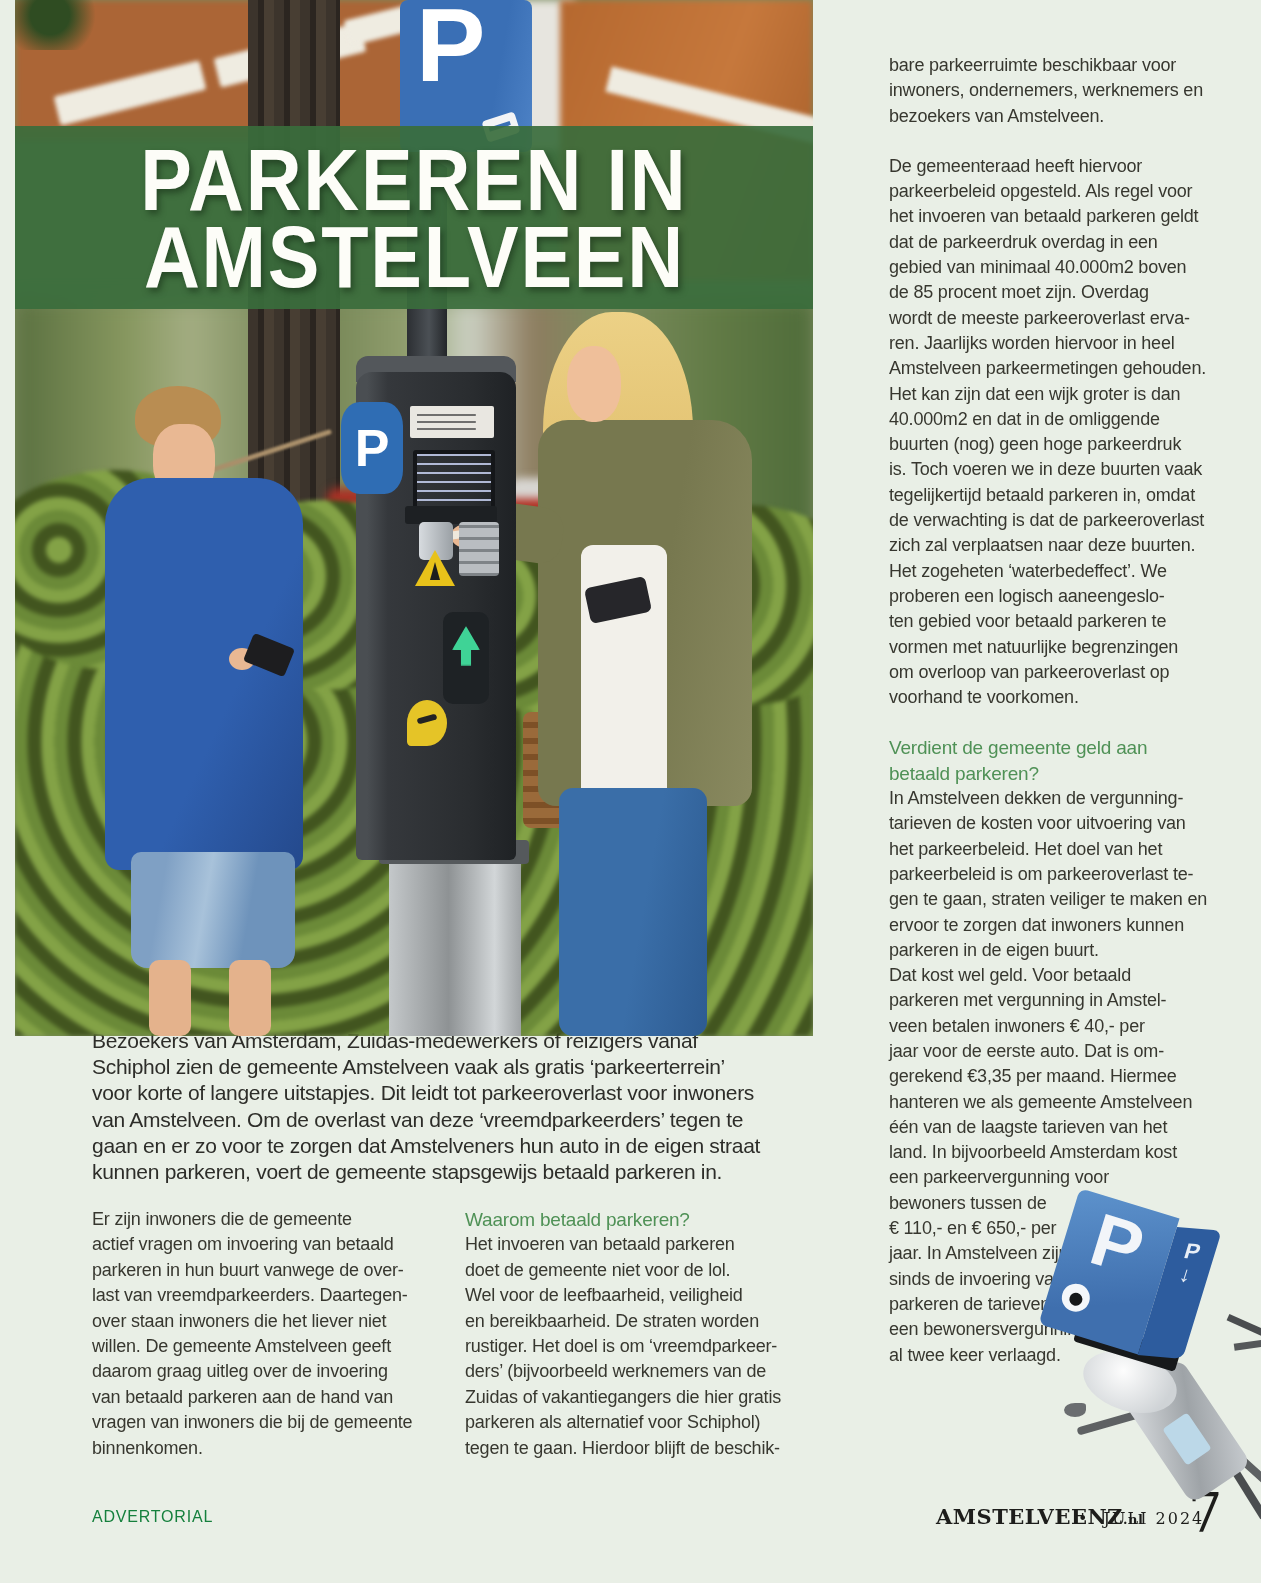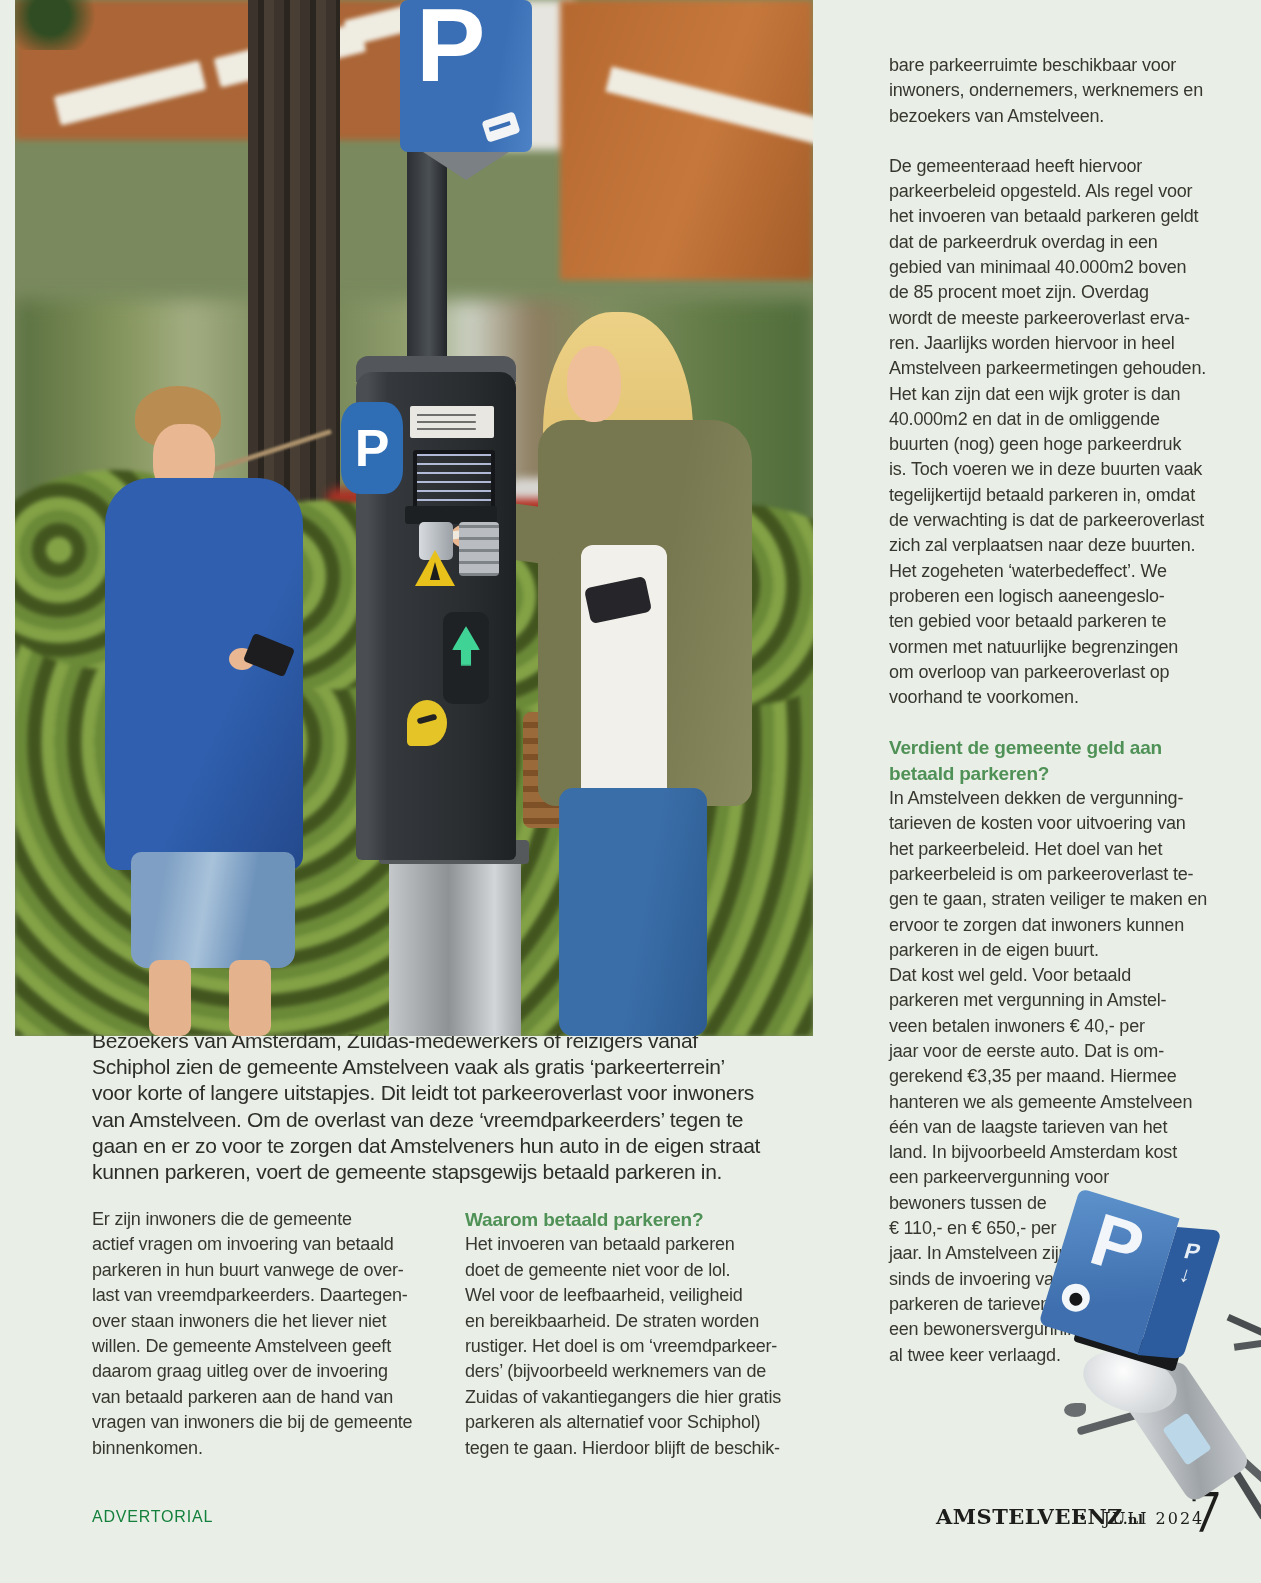--- a/index.html
+++ b/index.html
@@ -84,21 +84,21 @@
           display:flex;flex-direction:column;align-items:center;justify-content:center;}
   .title-line{color:#fdfdf8;font-weight:bold;font-size:88px;line-height:77px;letter-spacing:2px;
               transform:scaleX(0.88);transform-origin:center;
               text-shadow:3px 4px 7px rgba(15,35,15,0.5);}
   
   .intro{left:92px;top:1028px;width:740px;font-size:21px;line-height:26.2px;color:#2d2d29;letter-spacing:-0.3px;}
   .bodycol{font-size:18px;line-height:25.4px;color:#37372f;letter-spacing:-0.2px;}
   .col-left{left:92px;top:1207px;width:360px;}
   .col-mid{left:465px;top:1207px;width:360px;}
   .col-right{left:889px;top:53px;width:340px;line-height:25.3px;}
-  .green-head{color:#4f9156;font-weight:bold;font-size:19px;}
+  .green-head{color:#4f9156;font-weight:normal;font-size:19px;}
   .para{margin:0 0 25px 0;}
   
   .mascot{left:1048px;top:1195px;width:213px;height:335px;z-index:3;}
   .m{position:absolute;}
   .m-arm-upper{left:96px;top:236px;width:78px;height:8px;background:#5e6163;border-radius:4px;transform:rotate(12deg);}
   .m-arm-fore{left:28px;top:222px;width:78px;height:8px;background:#5e6163;border-radius:4px;transform:rotate(-16deg);}
   .m-hand{left:16px;top:208px;width:22px;height:14px;background:#6a6d70;border-radius:50% 20% 50% 50%;}
   .m-arm-right{left:148px;top:258px;width:86px;height:8px;background:#5e6163;border-radius:4px;transform:rotate(42deg);}
   .m-spike1{left:178px;top:128px;width:46px;height:7px;background:#4a4d4f;transform:rotate(24deg);}
   .m-spike2{left:186px;top:146px;width:40px;height:7px;background:#55585a;transform:rotate(-8deg);}
@@ -187,20 +187,24 @@
       </div>
     <div class="ph meter-label"></div>
     <div class="ph meter-screen"></div>
     <div class="ph meter-panel"></div>
     <div class="ph meter-slot"></div>
     <div class="ph meter-keypad"></div>
     <div class="ph meter-warn"></div>
     <div class="ph meter-arrow"></div>
     <div class="ph meter-dot"></div>
 
+    <div class="ph banner">
+      <div class="title-line">PARKEREN IN</div>
+      <div class="title-line">AMSTELVEEN</div>
+    </div>
   </div>
 
   <div class="abs intro lines">Bezoekers van Amsterdam, Zuidas-medewerkers of reizigers vanaf
 Schiphol zien de gemeente Amstelveen vaak als gratis ‘parkeerterrein’
 voor korte of langere uitstapjes. Dit leidt tot parkeeroverlast voor inwoners
 van Amstelveen. Om de overlast van deze ‘vreemdparkeerders’ tegen te
 gaan en er zo voor te zorgen dat Amstelveners hun auto in de eigen straat
 kunnen parkeren, voert de gemeente stapsgewijs betaald parkeren in.</div>
 
   <div class="abs bodycol col-mid">

